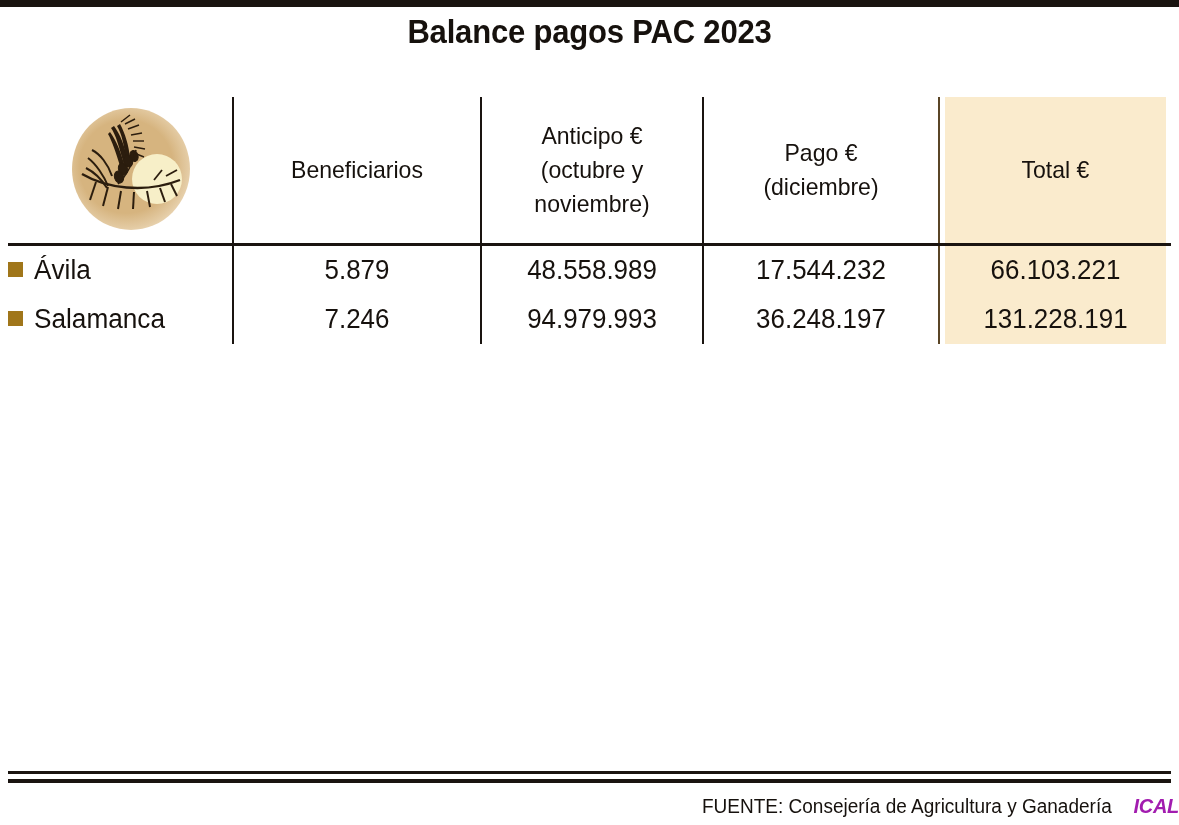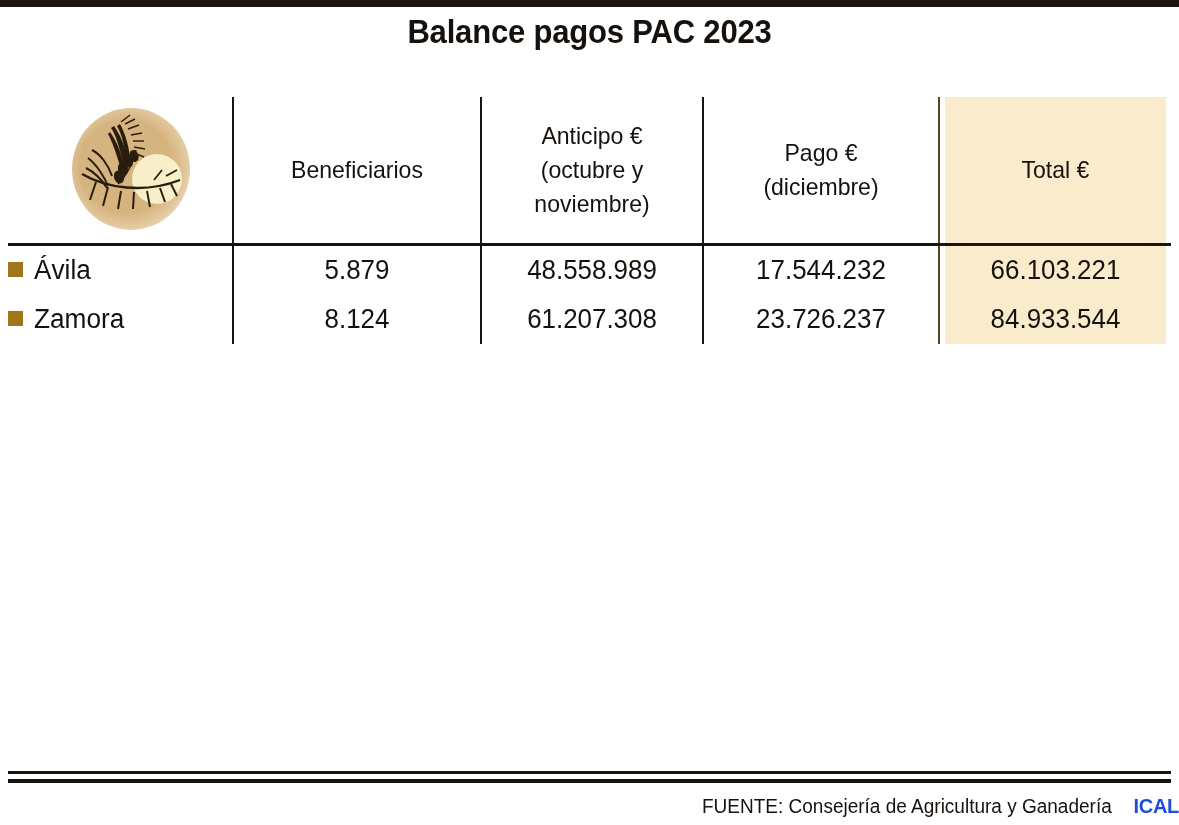--- a/index.html
+++ b/index.html
@@ -193,22 +193,23 @@
   }
   .source {
     font-size: 20px;
     color: #16110d;
     transform: scaleX(0.95);
     transform-origin: left center;
   }
   .agency {
     font-size: 20px;
     font-weight: bold;
-    color: #1d4ed8;
+    color: #a21caf;
     letter-spacing: -0.3px;
+    font-style: italic;
   }
 </style>
 </head>
 <body>
 
 <div class="infographic">
 
   <div class="top-rule"></div>
 
   <div class="title">Balance pagos PAC 2023</div>
@@ -292,28 +293,28 @@
       <tbody>
 
         <tr class="drow thick-top">
           <td class="prov"><span class="bullet"></span><span class="prov-label">Ávila</span></td>
           <td class="num vsep">5.879</td>
           <td class="num vsep">48.558.989</td>
           <td class="num vsep">17.544.232</td>
           <td class="num-total vsep-dark">66.103.221</td>
         </tr>
 
-
         <tr class="drow">
-          <td class="prov"><span class="bullet"></span><span class="prov-label">Zamora</span></td>
-          <td class="num vsep">8.124</td>
-          <td class="num vsep">61.207.308</td>
-          <td class="num vsep">23.726.237</td>
-          <td class="num-total vsep-dark">84.933.544</td>
+          <td class="prov"><span class="bullet"></span><span class="prov-label">Salamanca</span></td>
+          <td class="num vsep">7.246</td>
+          <td class="num vsep">94.979.993</td>
+          <td class="num vsep">36.248.197</td>
+          <td class="num-total vsep-dark">131.228.191</td>
         </tr>
+
 
       </tbody>
     </table>
   </div>
 
   <div class="bot-rule-1"></div>
   <div class="bot-rule-2"></div>
 
   <div class="footer">
     <div class="source">FUENTE: Consejería de Agricultura y Ganadería</div>

